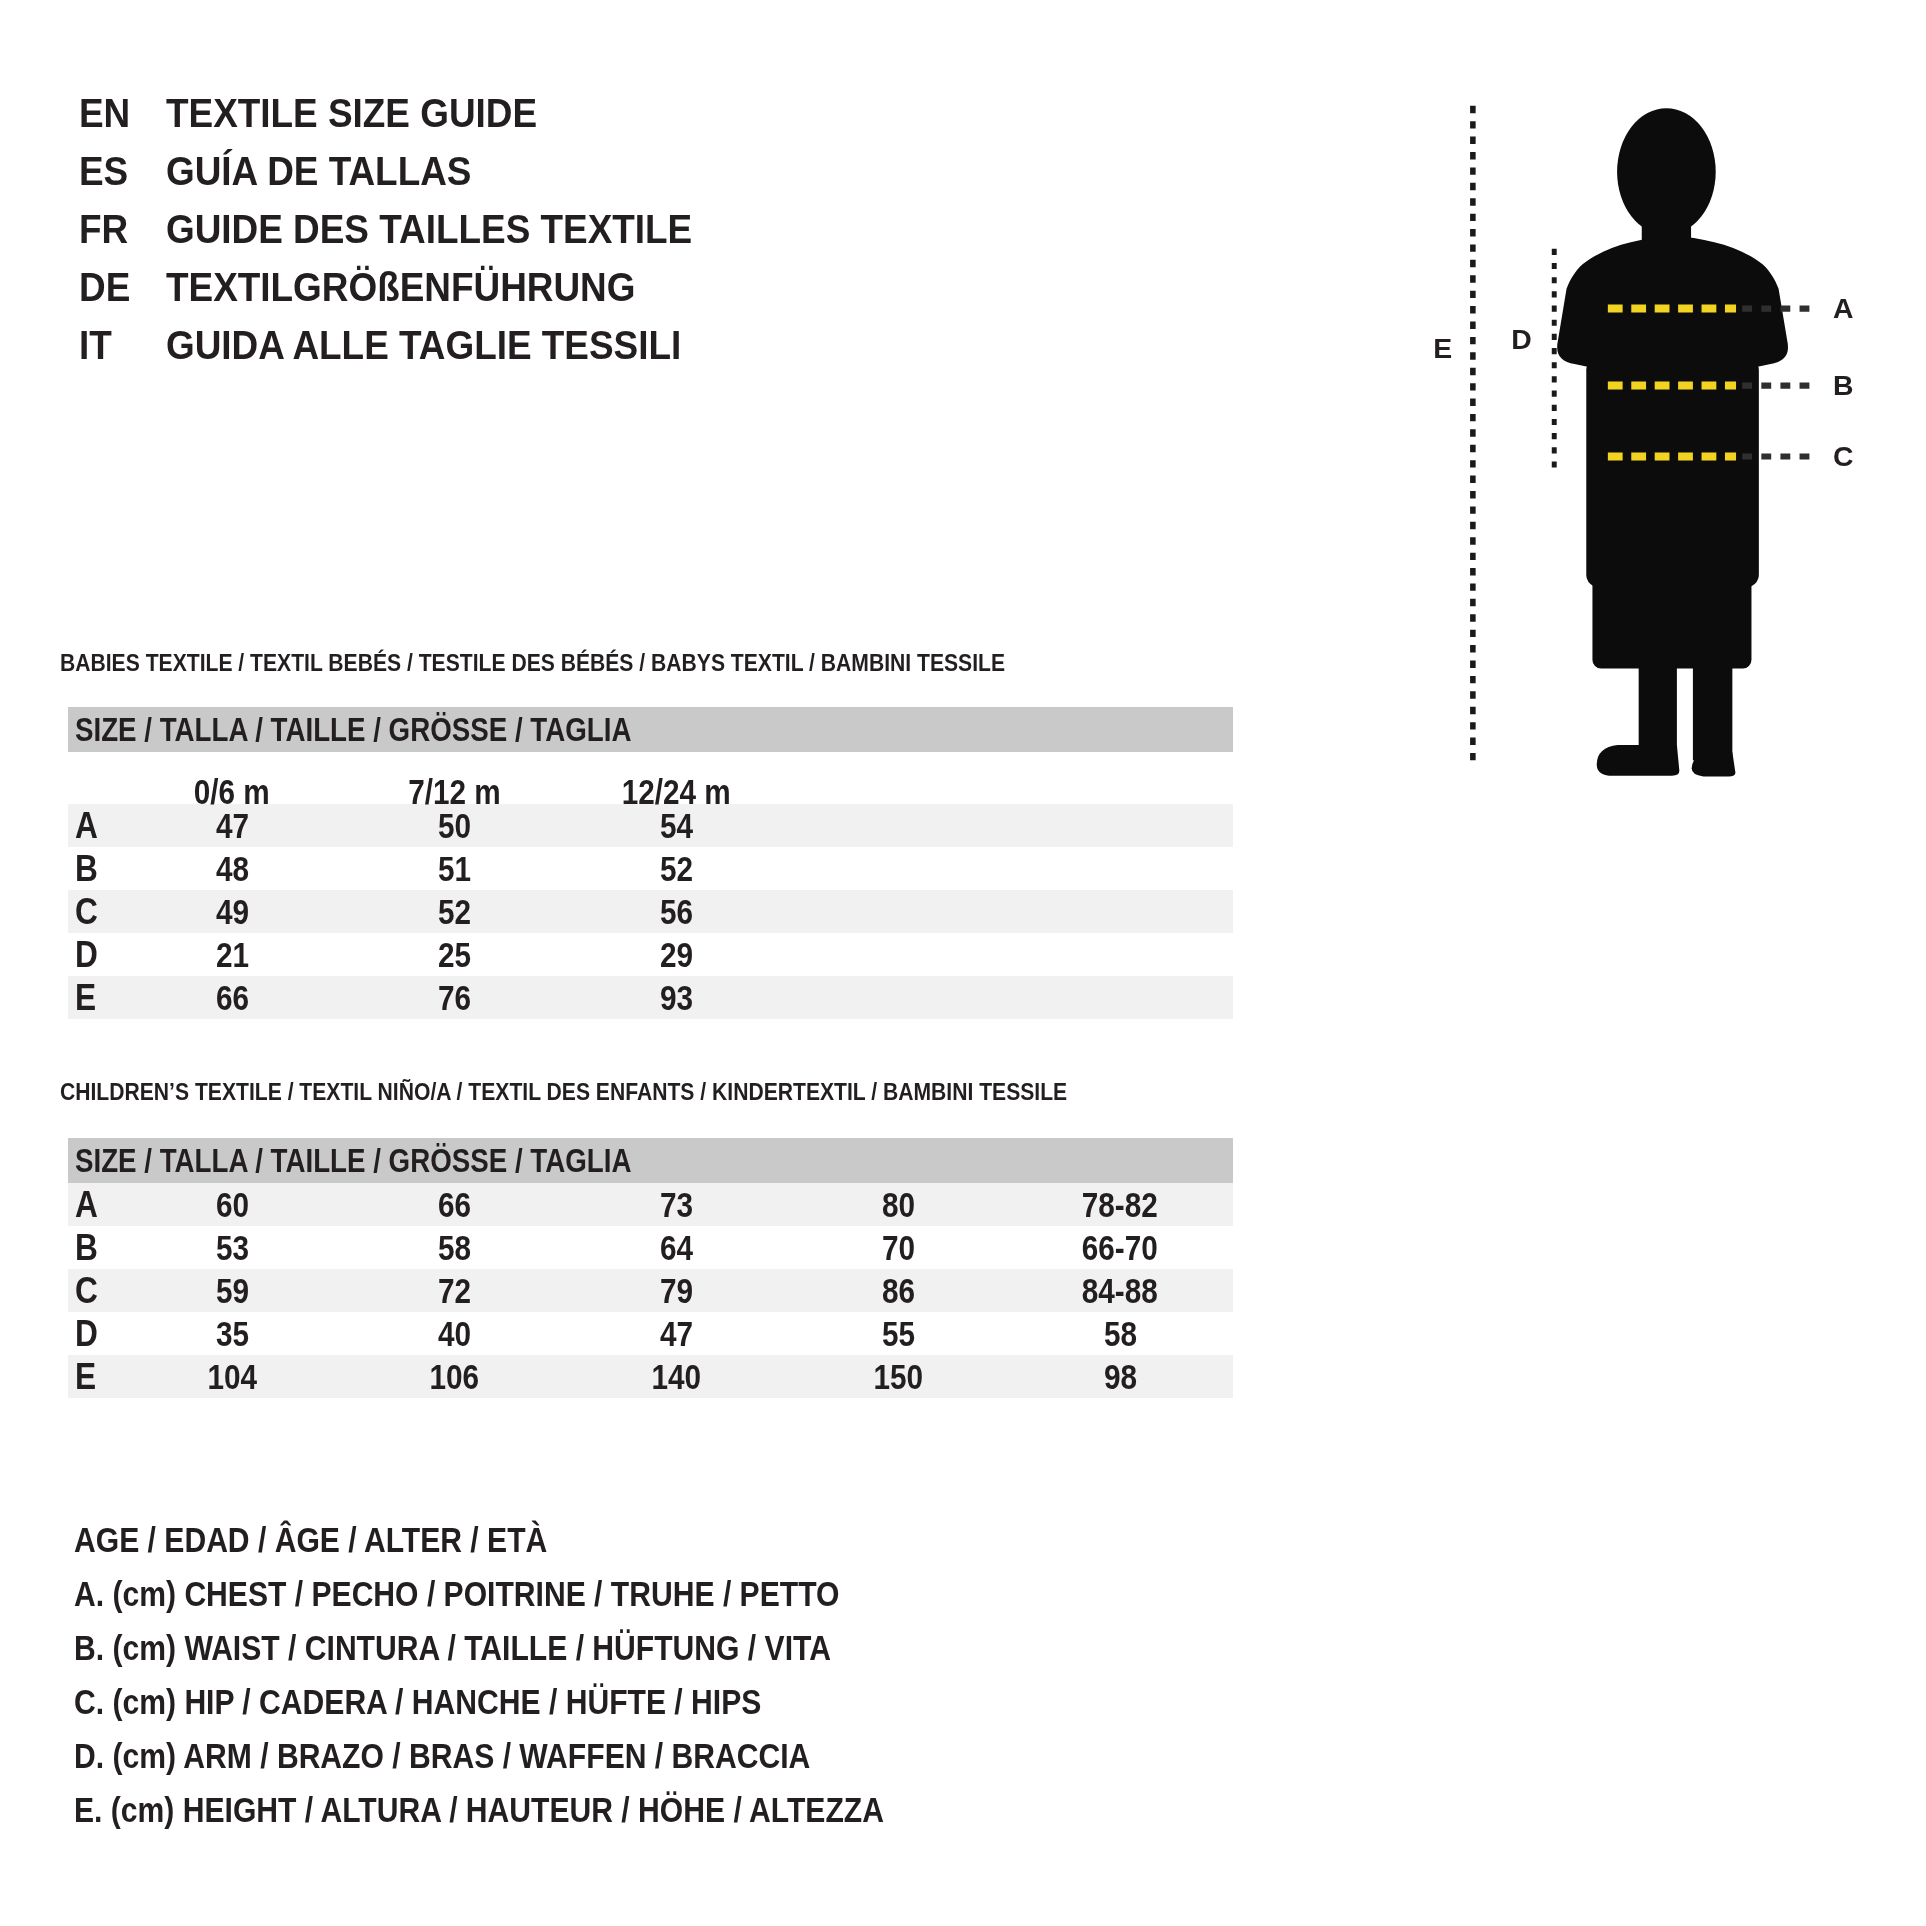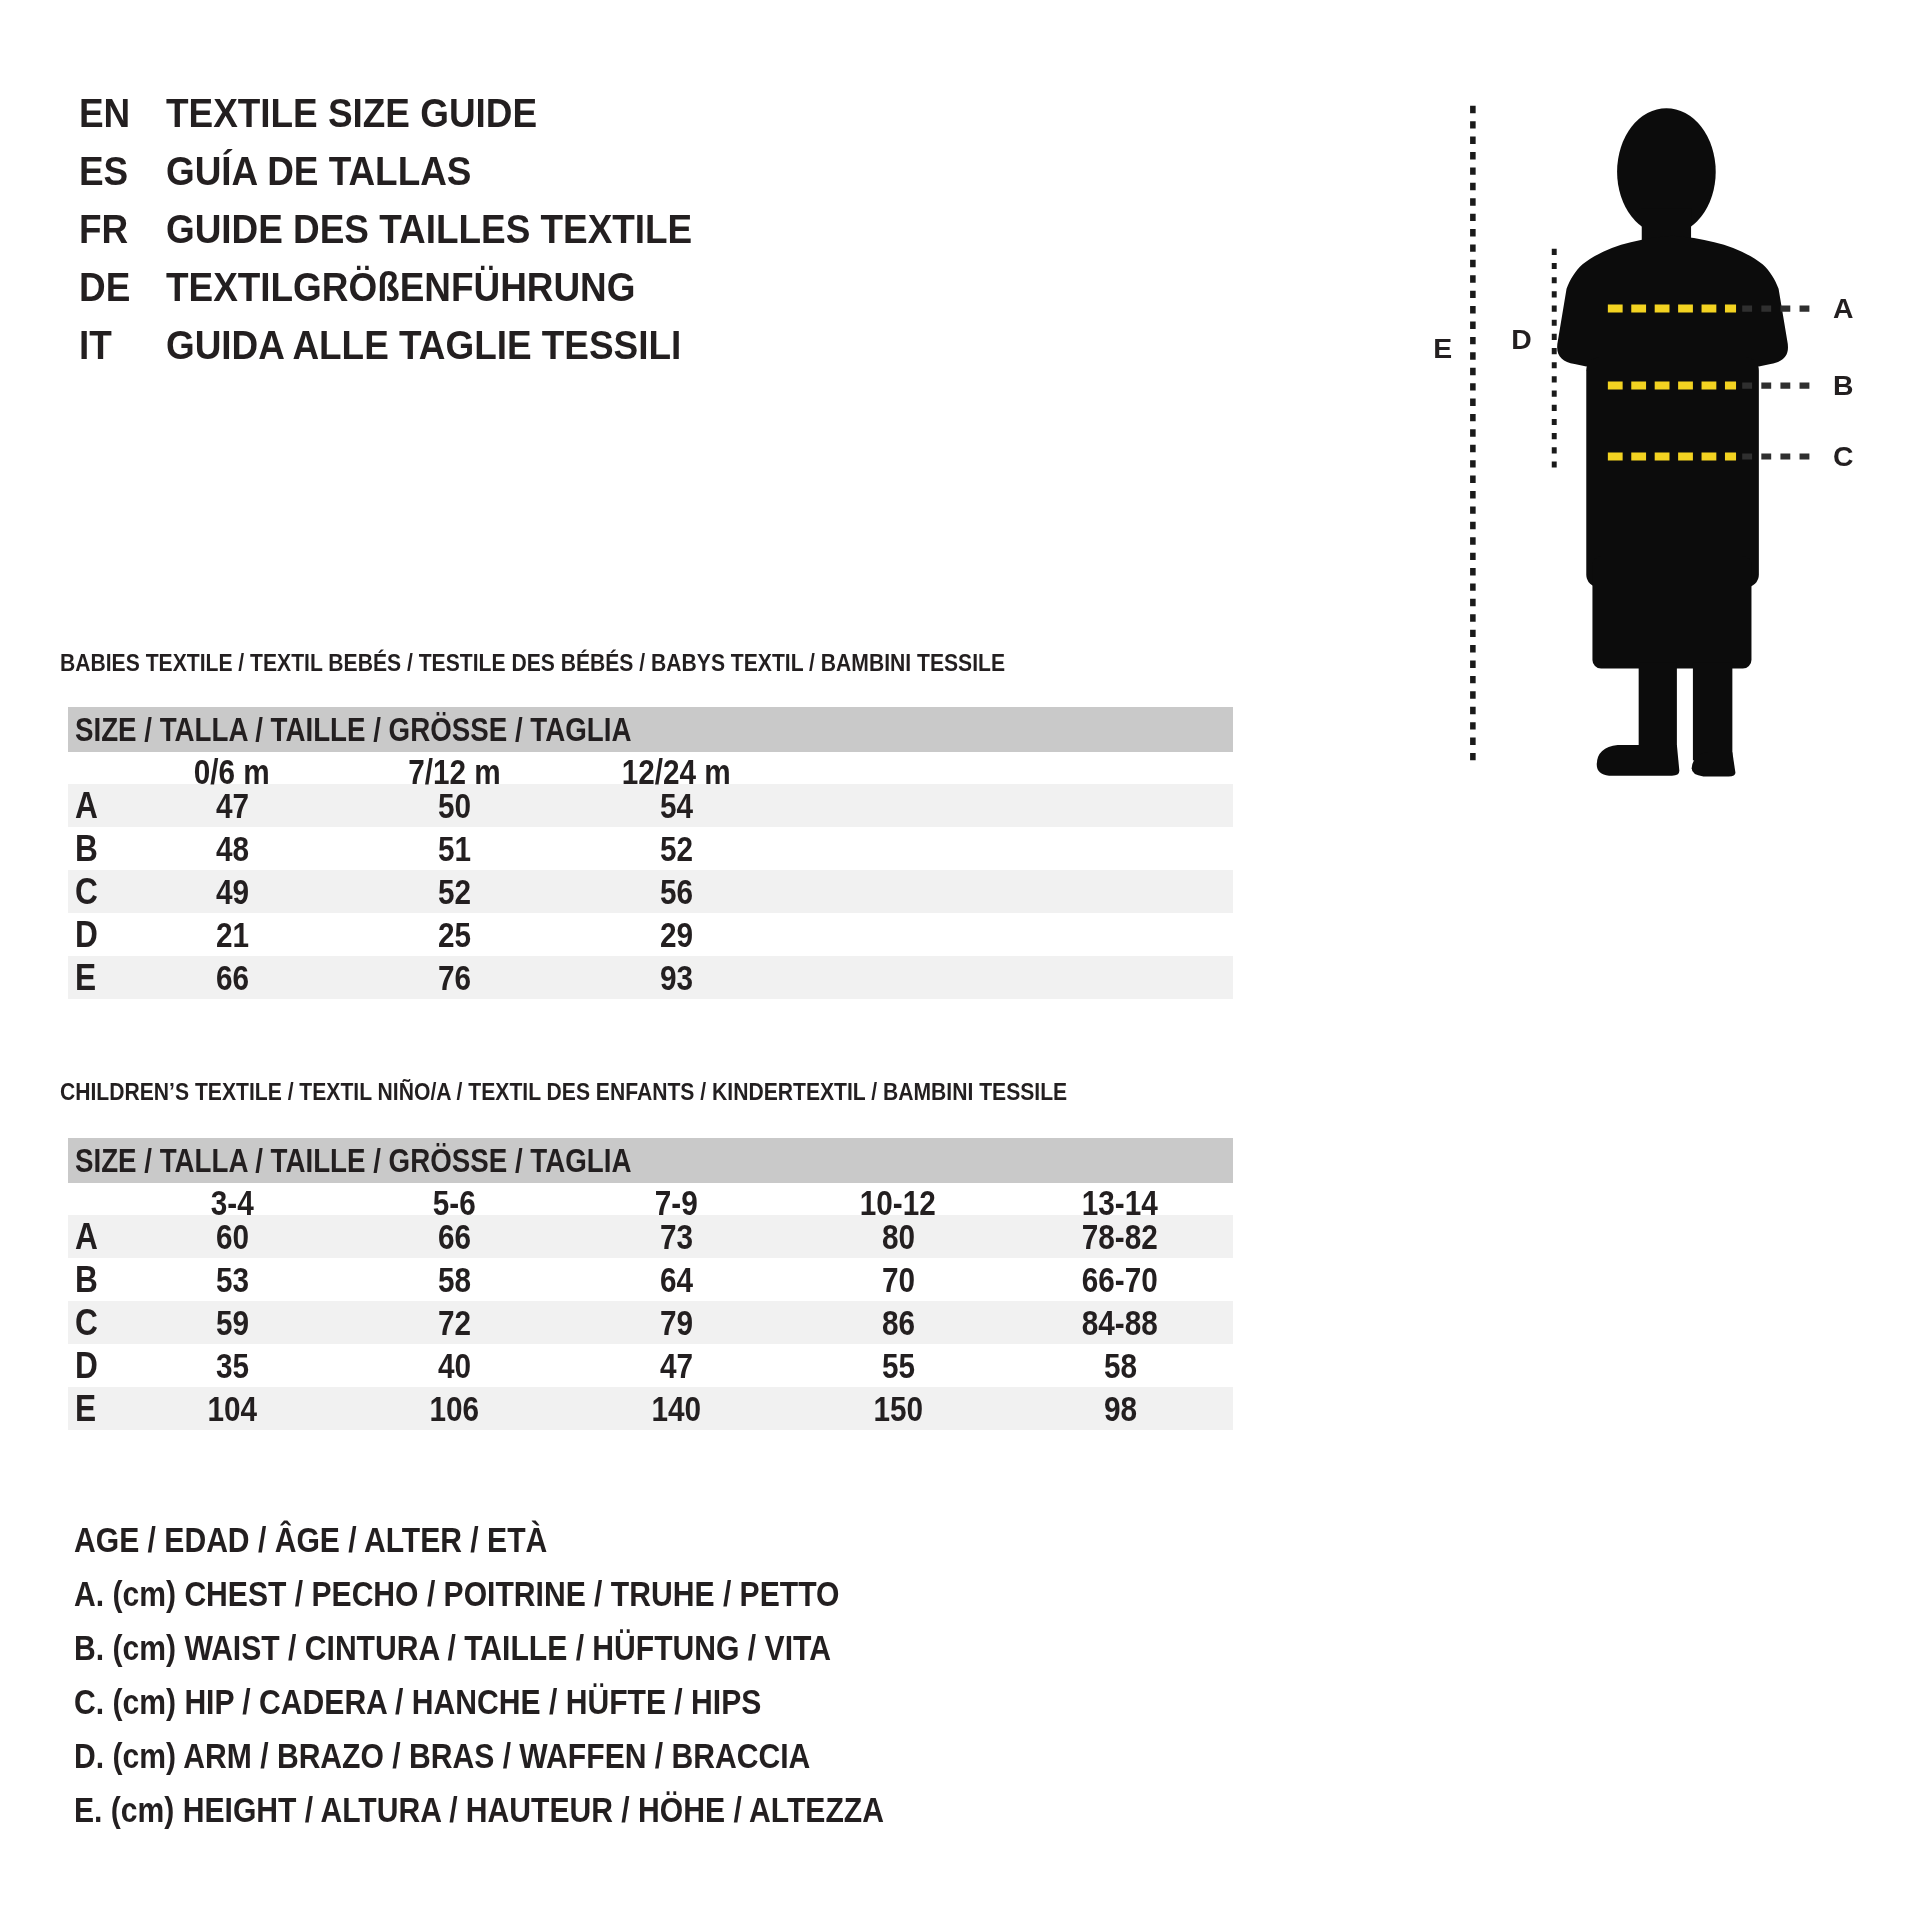--- a/index.html
+++ b/index.html
@@ -18,21 +18,21 @@
   .lang-row{display:flex;height:58px;align-items:center;font-size:41px;}
   .lang-code{width:87px;flex:0 0 87px;}
   
   .sec-title{left:60px;height:46px;line-height:46px;font-size:24px;}
   
   .sizetable{left:68px;width:1165px;}
   .sizebar{height:45px;line-height:45px;background:#c9c9c9;padding-left:7.4px;font-size:33px;}
   .trow{display:grid;align-items:center;}
   .babies .trow{grid-template-columns:53px repeat(3,222px) 1fr;height:43px;}
   .children .trow{grid-template-columns:53px repeat(5,222px) 1fr;height:43px;}
-  .trow.colhead{height:32px;}
+  .trow.colhead{height:32px;margin-top:20px;}
   .trow .rl{padding-left:7.4px;font-size:36px;}
   .trow .cv{text-align:center;font-size:35px;}
   .trow.odd{background:#f1f1f1;}
   
   .legend{left:74px;top:1513px;text-decoration:underline;}
   .legend-line{height:54px;line-height:54px;font-size:35px;}
   
   .figure{left:1429px;top:99px;width:497px;height:678px;}
   svg text{font-family:"Liberation Sans","DejaVu Sans",sans-serif;font-weight:700;}
 </style>
@@ -163,29 +163,20 @@
 </div>
 
 <div class="abs sec-title" style="top:1069px;">
   <span class="cnd" style="--sx:.88">CHILDREN’S TEXTILE / TEXTIL NIÑO/A / TEXTIL DES ENFANTS / KINDERTEXTIL / BAMBINI TESSILE</span>
 </div>
 
 <div class="abs sizetable children" style="top:1138px;">
   <div class="sizebar">
     <span class="cnd" style="--sx:.84">SIZE / TALLA / TAILLE / GRÖSSE / TAGLIA</span>
   </div>
-  <div class="trow colhead">
-    <span class="rl"></span>
-    <span class="cv"><span class="cndc">3-4</span></span>
-    <span class="cv"><span class="cndc">5-6</span></span>
-    <span class="cv"><span class="cndc">7-9</span></span>
-    <span class="cv"><span class="cndc">10-12</span></span>
-    <span class="cv"><span class="cndc">13-14</span></span>
-    <span></span>
-  </div>
   <div class="trow odd">
     <span class="rl"><span class="cnd">A</span></span>
     <span class="cv"><span class="cndc">60</span></span>
     <span class="cv"><span class="cndc">66</span></span>
     <span class="cv"><span class="cndc">73</span></span>
     <span class="cv"><span class="cndc">80</span></span>
     <span class="cv"><span class="cndc">78-82</span></span>
     <span></span>
   </div>
   <div class="trow">

